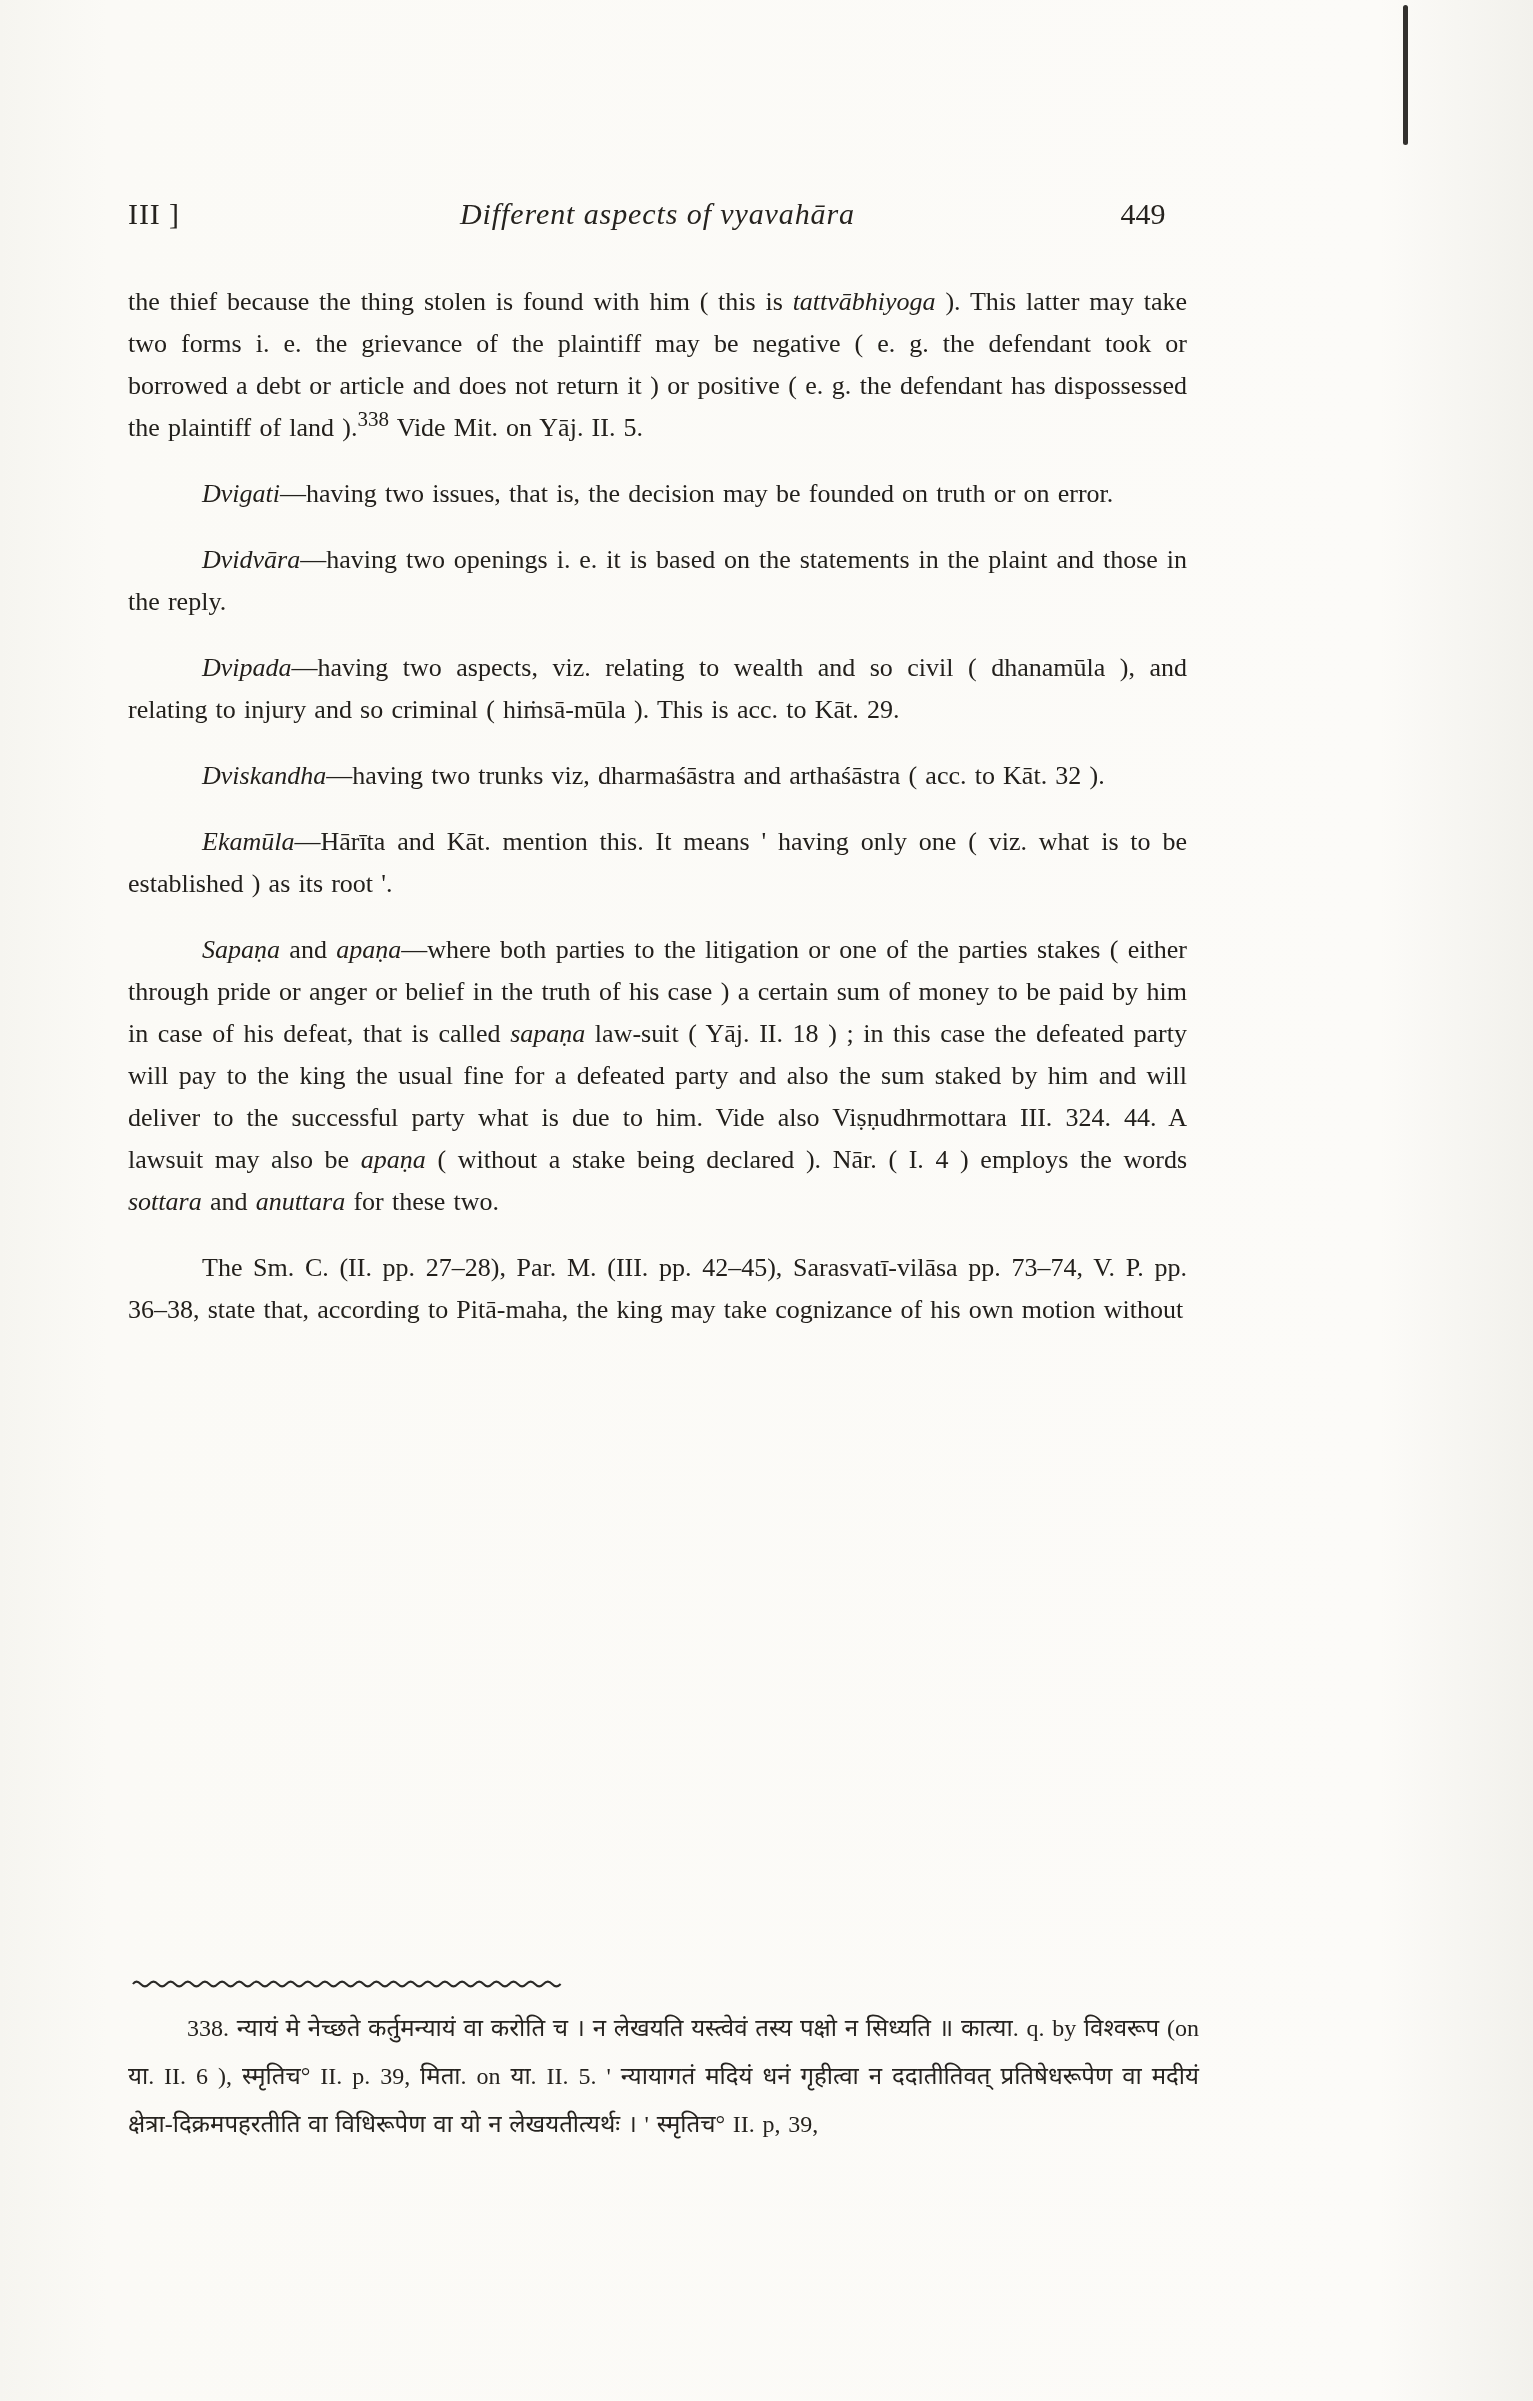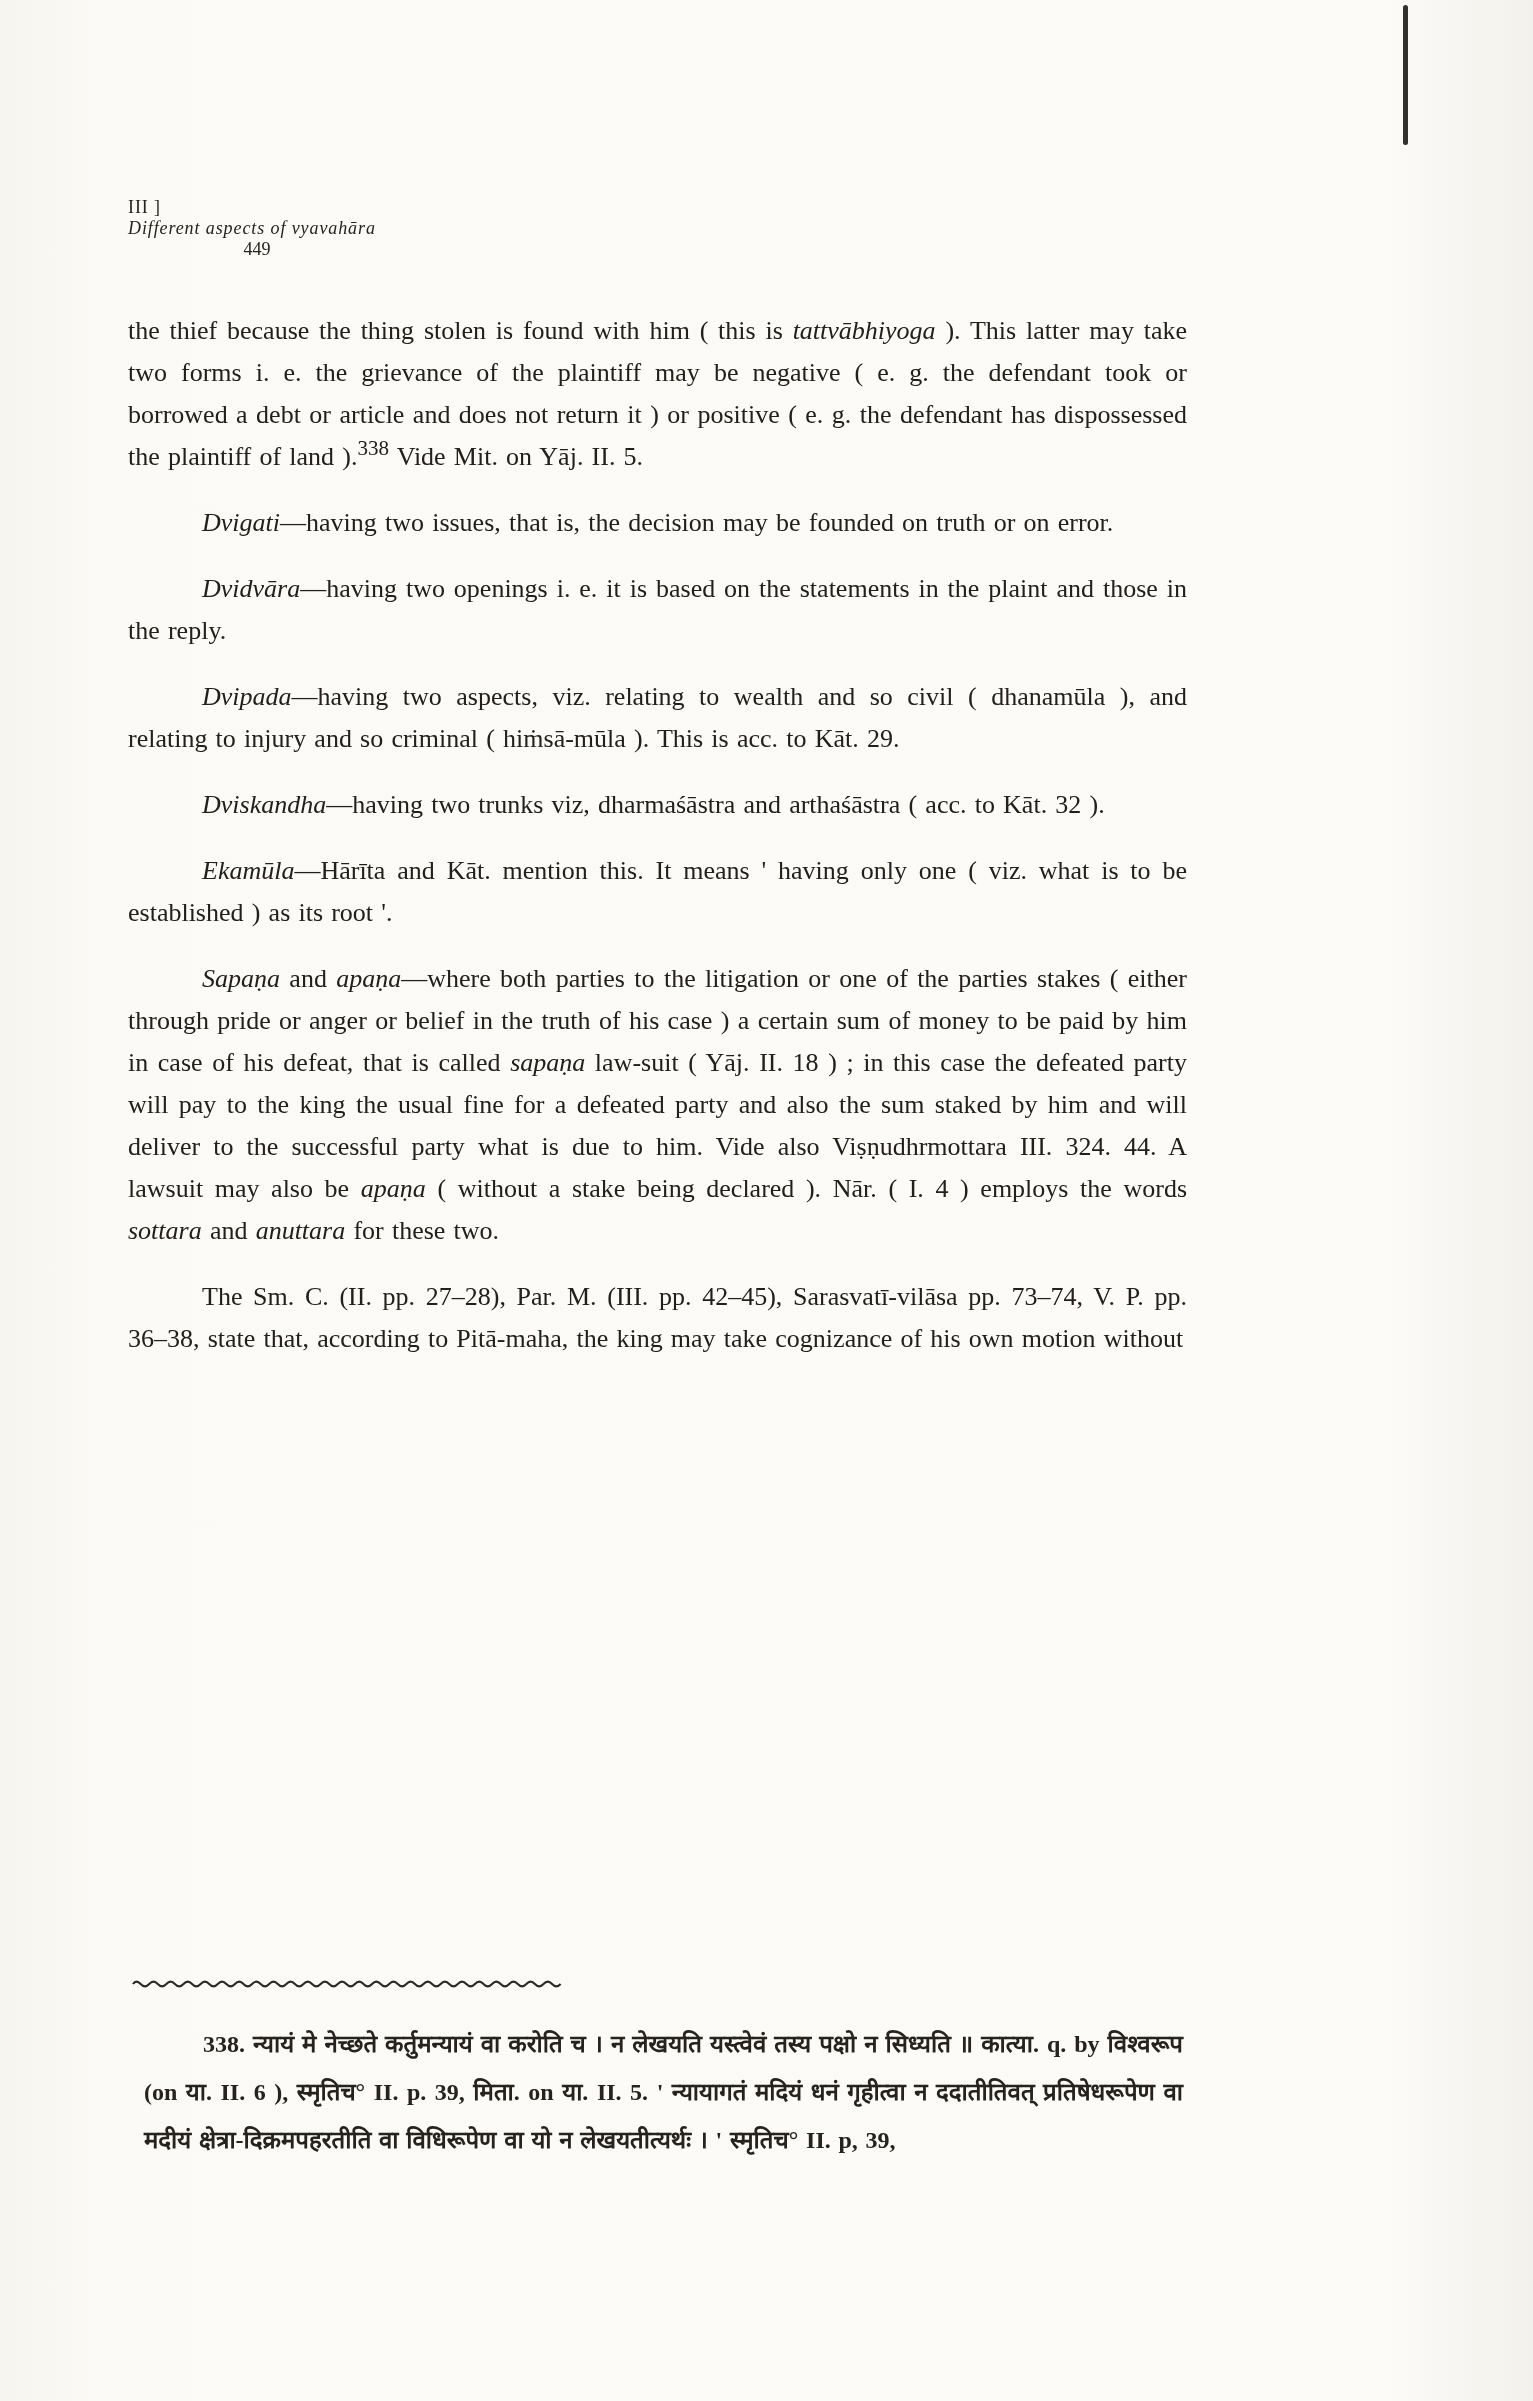--- a/index.html
+++ b/index.html
@@ -19,21 +19,21 @@
   .artifact-vline {
     position: absolute; left: 1403px; top: 5.2px;
     width: 5.2px; height: 140px;
     background: #33312e; border-radius: 2.6px;
   }
   .column {
     position: absolute; left: 128px; top: 197px; width: 1059px;
   }
   .pheader {
     display: flex; align-items: baseline;
-    font-size: 18px; color: #26231f; flex-direction: column;
+    font-size: 30px; color: #26231f;
   }
   .h-left { width: 164px; letter-spacing: 0.9px; }
   .h-center { flex: 1; text-align: center; font-style: italic; letter-spacing: 0.9px; }
   .h-right { width: 164px; text-align: right; padding-right: 21.6px; }
   .bodytext {
     margin-top: 50px;
     font-size: 26px; line-height: 42px;
     text-align: justify;
     word-spacing: 1.7px;
     color: #23201c;
@@ -45,21 +45,21 @@
   .divider {
     position: absolute; left: 130px; top: 1978px;
   }
   .footnote {
     position: absolute; left: 128px; top: 2004px; width: 1071px;
     font-size: 24px; line-height: 48px;
     text-align: justify; word-spacing: 1.7px;
     color: #26231f;
     font-family: "Liberation Serif", "DejaVu Serif", "DejaVu Sans", serif;
   }
-  .fn-text { margin: 16px; text-indent: 59px; font-weight: bold; }
+  .fn-text { margin: 0; text-indent: 59px; }
 </style>
 </head>
 <body>
 
 <div class="page">
 
   <div class="artifact-vline"></div>
 
   <div class="column">
 

